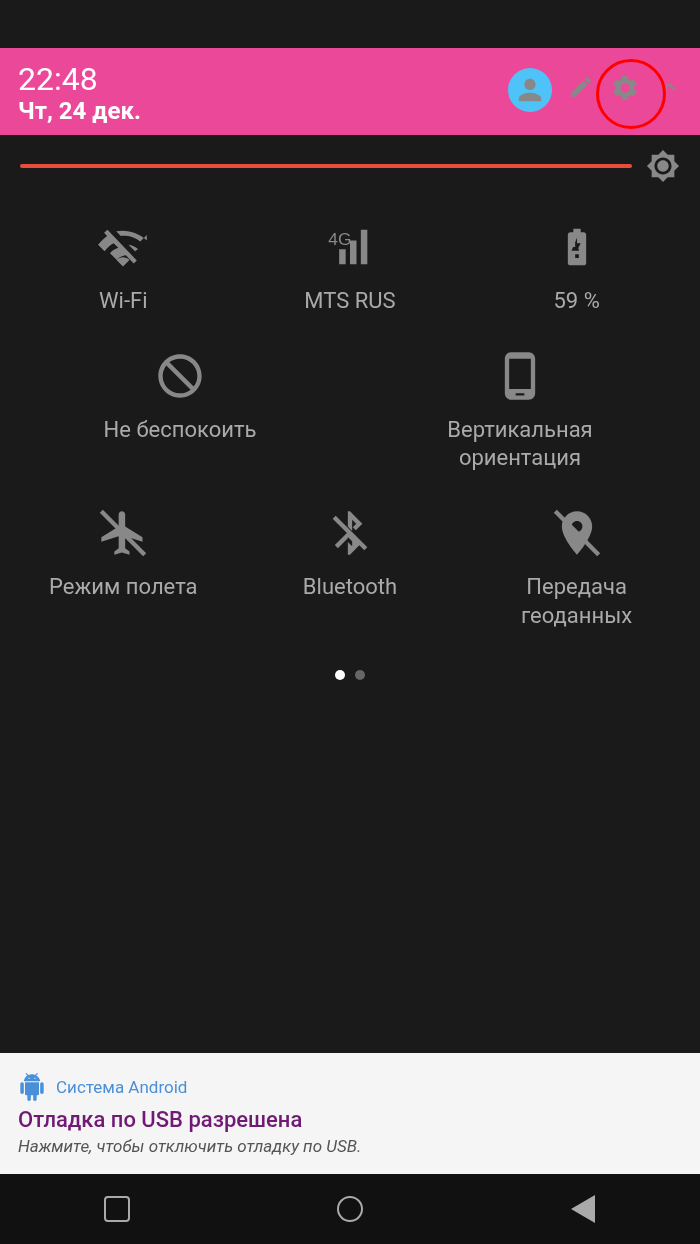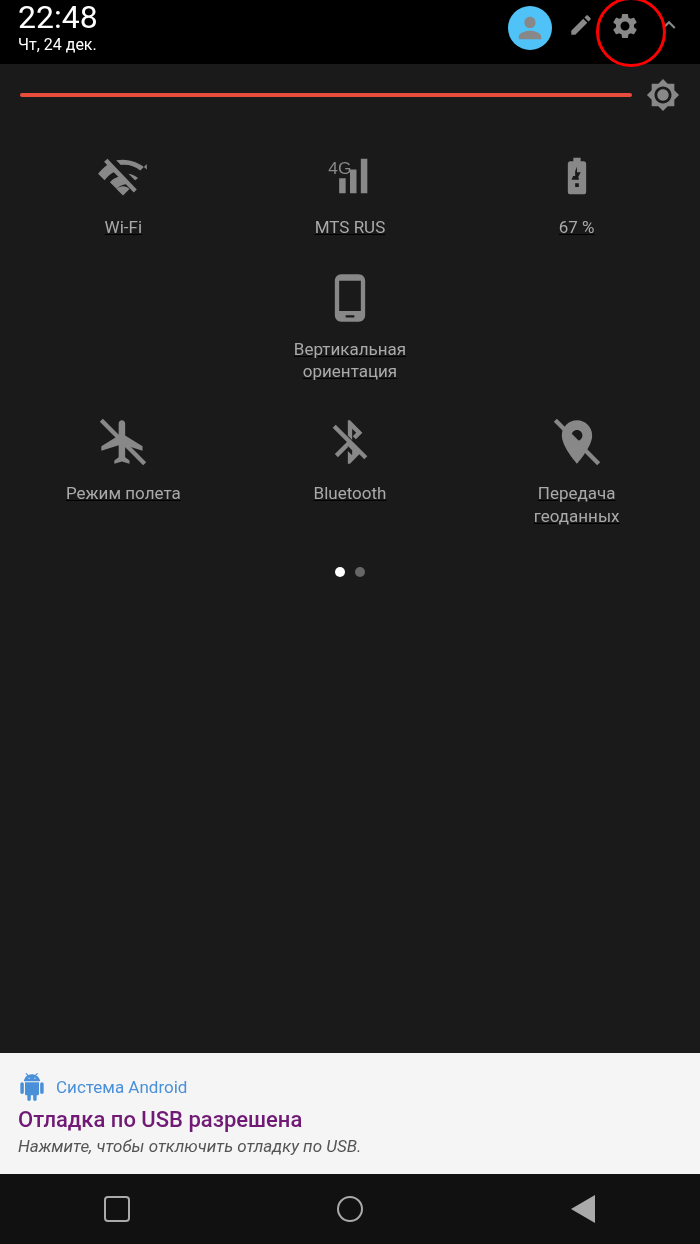--- a/index.html
+++ b/index.html
@@ -8,38 +8,39 @@
       width: 700px;
       height: 1244px;
       background: #1a1a1a;
       font-family: 'Roboto', Arial, sans-serif;
       overflow: hidden;
       position: relative;
     }
 
     
     .status-bar {
-      background: #000000;
-      padding: 0 18px 10px 18px;
+      background: #ec4899;
+      padding: 14px 18px 10px 18px;
       display: flex;
       align-items: flex-start;
       justify-content: space-between;
+      margin-top: 48px;
     }
 
     .status-time {
       color: #ffffff;
       font-size: 32px;
       font-weight: 400;
       line-height: 1.1;
     }
 
     .status-date {
       color: #ffffff;
-      font-size: 16px;
-      font-weight: 400;
+      font-size: 24px;
+      font-weight: 700;
     }
 
     .status-icons {
       display: flex;
       align-items: center;
       gap: 16px;
       padding-top: 6px;
     }
 
     .avatar-icon {
@@ -109,36 +110,35 @@
       padding: 10px 10px 20px 10px;
     }
 
     .qs-tile {
       display: flex;
       flex-direction: column;
       align-items: center;
       width: 180px;
       gap: 10px;
       cursor: pointer;
-      text-decoration: underline;
     }
 
     .qs-icon {
       width: 60px;
       height: 60px;
       display: flex;
       align-items: center;
       justify-content: center;
       color: #888888;
       font-size: 38px;
     }
 
     .qs-label {
       color: #aaaaaa;
-      font-size: 17px;
+      font-size: 22px;
       text-align: center;
       line-height: 1.3;
     }
 
     
     svg {
       fill: #888888;
     }
 
     
@@ -311,26 +311,34 @@
       </div>
       <div class="qs-label">MTS RUS</div>
     </div>
 
     <div class="qs-tile">
       <div class="qs-icon">
         <svg width="44" height="52" viewBox="0 0 24 24" fill="#888888">
           <path d="M15.67 4H14V2h-4v2H8.33C7.6 4 7 4.6 7 5.33v15.33C7 21.4 7.6 22 8.33 22h7.33c.74 0 1.34-.6 1.34-1.33V5.33C17 4.6 16.4 4 15.67 4zM13 18h-2v-2h2v2zm0-4h-2V9l-1.5 3H11v2H9l3-7v3h2l-1.5 3H13v2z"></path>
         </svg>
       </div>
-      <div class="qs-label">67 %</div>
+      <div class="qs-label">59 %</div>
     </div>
   </div>
 
   <div class="qs-row">
 
+    <div class="qs-tile">
+      <div class="qs-icon">
+        <svg width="52" height="52" viewBox="0 0 24 24" fill="#888888">
+          <path d="M12 2C6.48 2 2 6.48 2 12s4.48 10 10 10 10-4.48 10-10S17.52 2 12 2zm0 18c-4.42 0-8-3.58-8-8 0-1.85.63-3.55 1.69-4.9L16.9 18.31C15.55 19.37 13.85 20 12 20zm6.31-3.1L7.1 5.69C8.45 4.63 10.15 4 12 4c4.42 0 8 3.58 8 8 0 1.85-.63 3.55-1.69 4.9z"></path>
+        </svg>
+      </div>
+      <div class="qs-label">Не беспокоить</div>
+    </div>
 
 
     <div class="qs-tile">
       <div class="qs-icon">
         <svg width="52" height="52" viewBox="0 0 24 24" fill="#888888">
           <path d="M16 1H8C6.34 1 5 2.34 5 4v16c0 1.66 1.34 3 3 3h8c1.66 0 3-1.34 3-3V4c0-1.66-1.34-3-3-3zm-2 20h-4v-1h4v1zm3-3H7V4h10v14z"></path>
         </svg>
       </div>
       <div class="qs-label" style="white-space: pre-line; ">Вертикальная
 ориентация</div>

